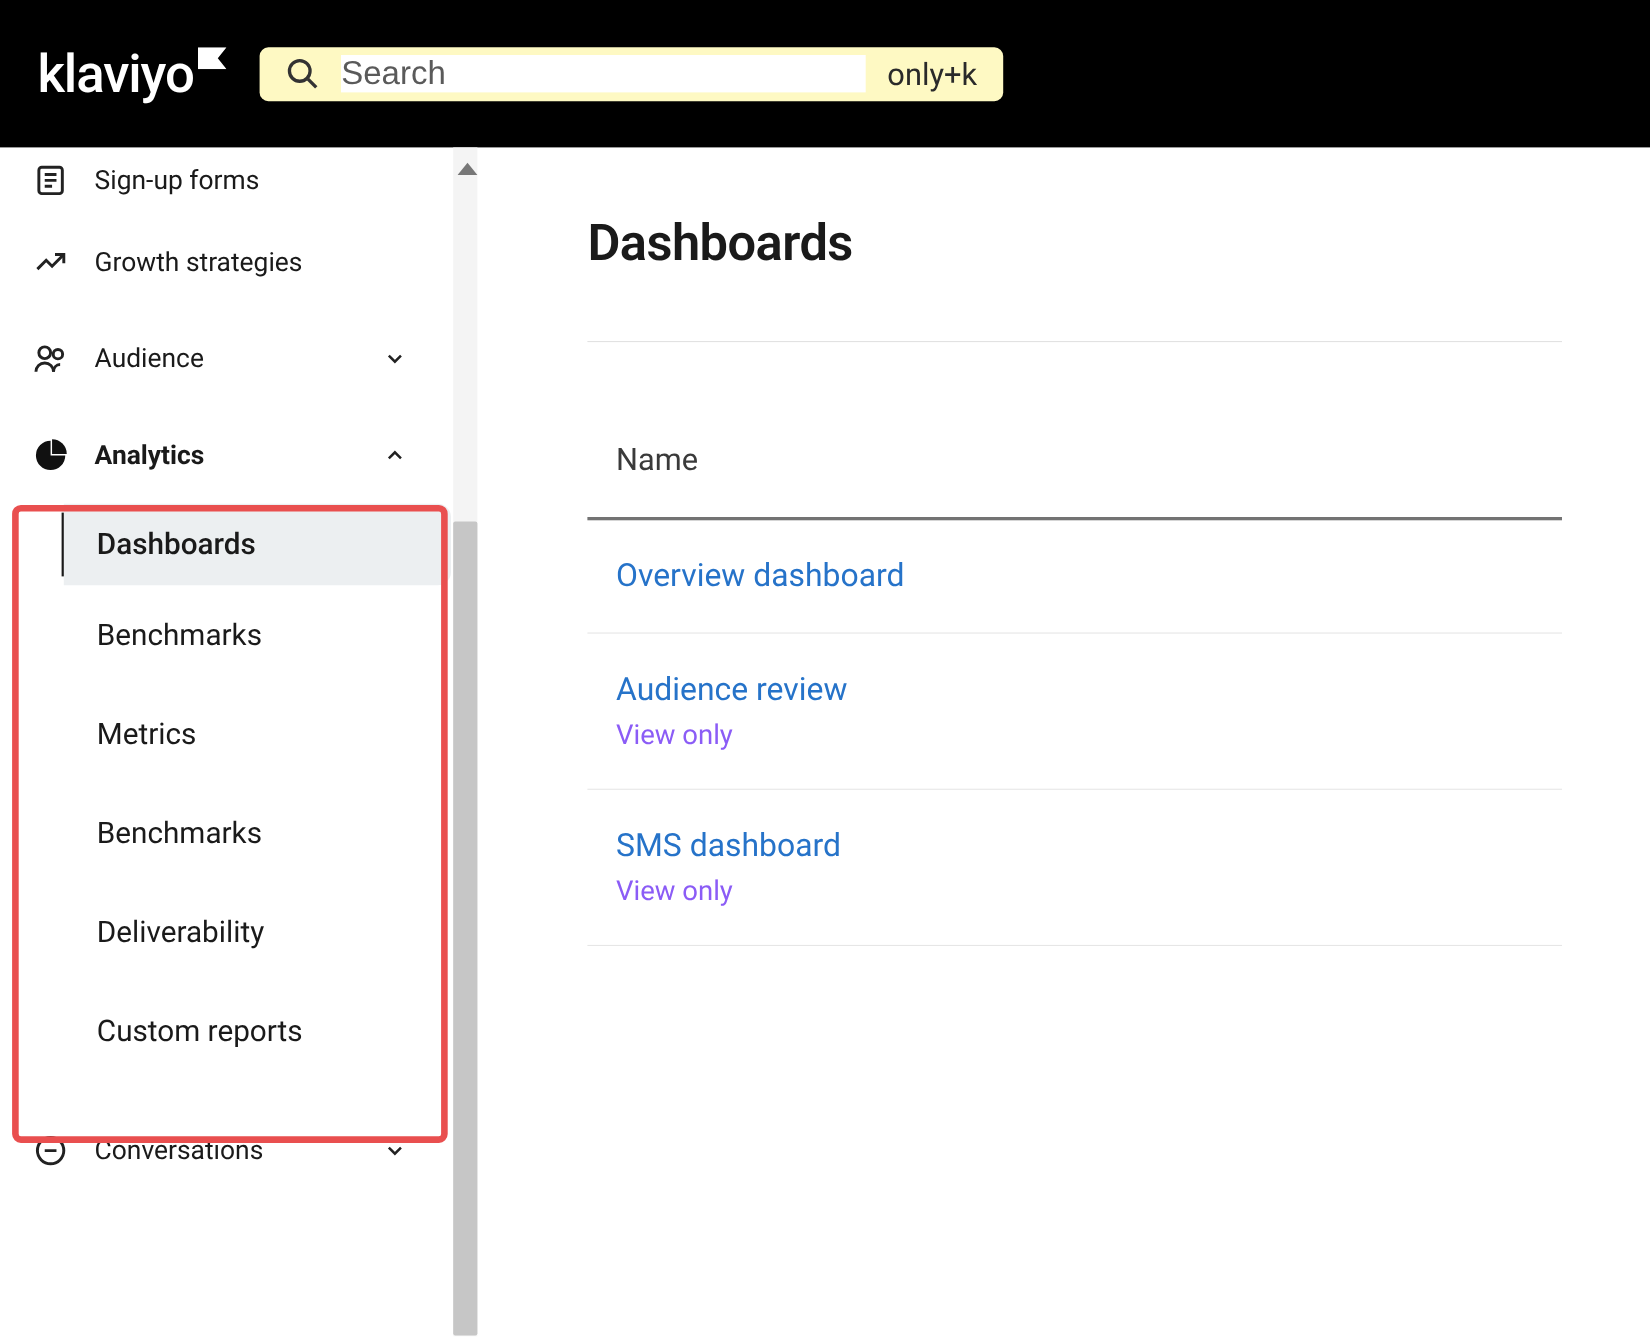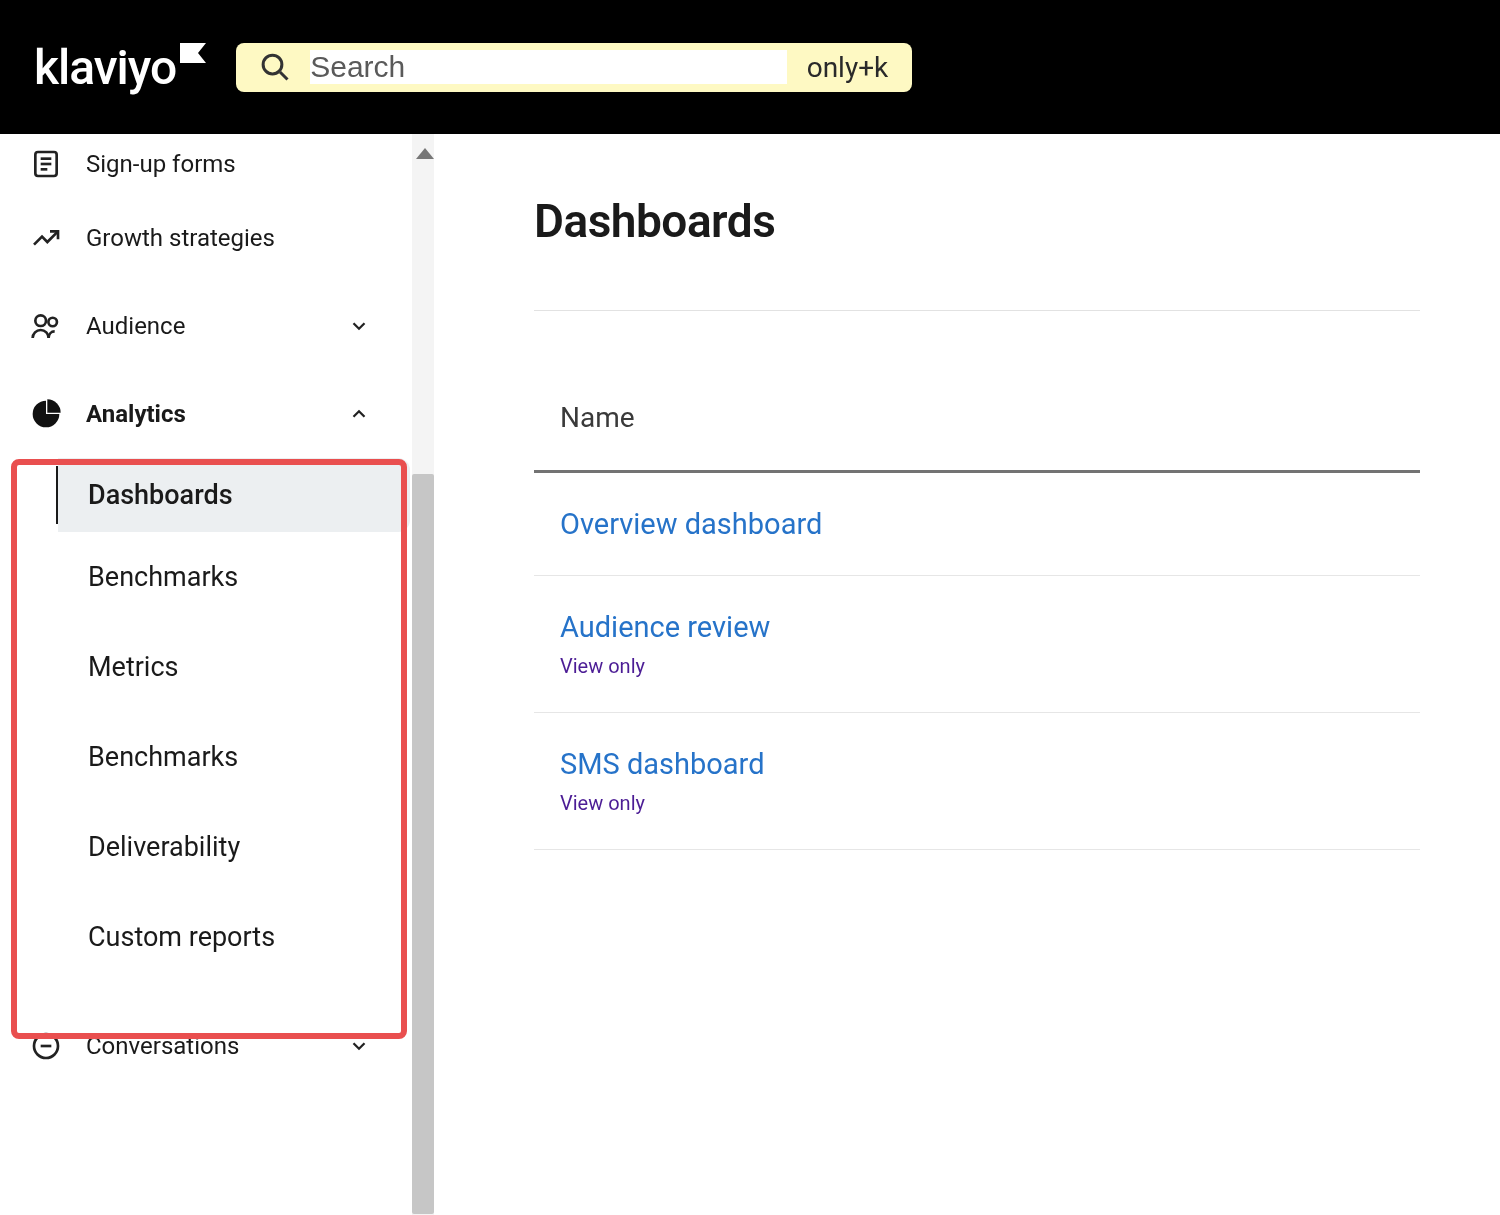--- a/index.html
+++ b/index.html
@@ -163,22 +163,22 @@
     padding: 34px 0 34px 26px;
     border-bottom: 1px solid #e6e6e6;
   }
   .row-link {
     color: #2673c9;
     font-size: 29px;
     text-decoration: none;
     cursor: pointer;
   }
   .row-sub {
-    color: #4c1d95;
-    font-size: 20px;
+    color: #8b5cf6;
+    font-size: 25px;
     margin-top: 10px;
   }
 </style>
 </head>
 <body>
 
 <div class="topbar">
   <div class="logo">
     <span>klaviyo</span>
     <svg class="logo-flag" viewBox="0 0 26 20">

